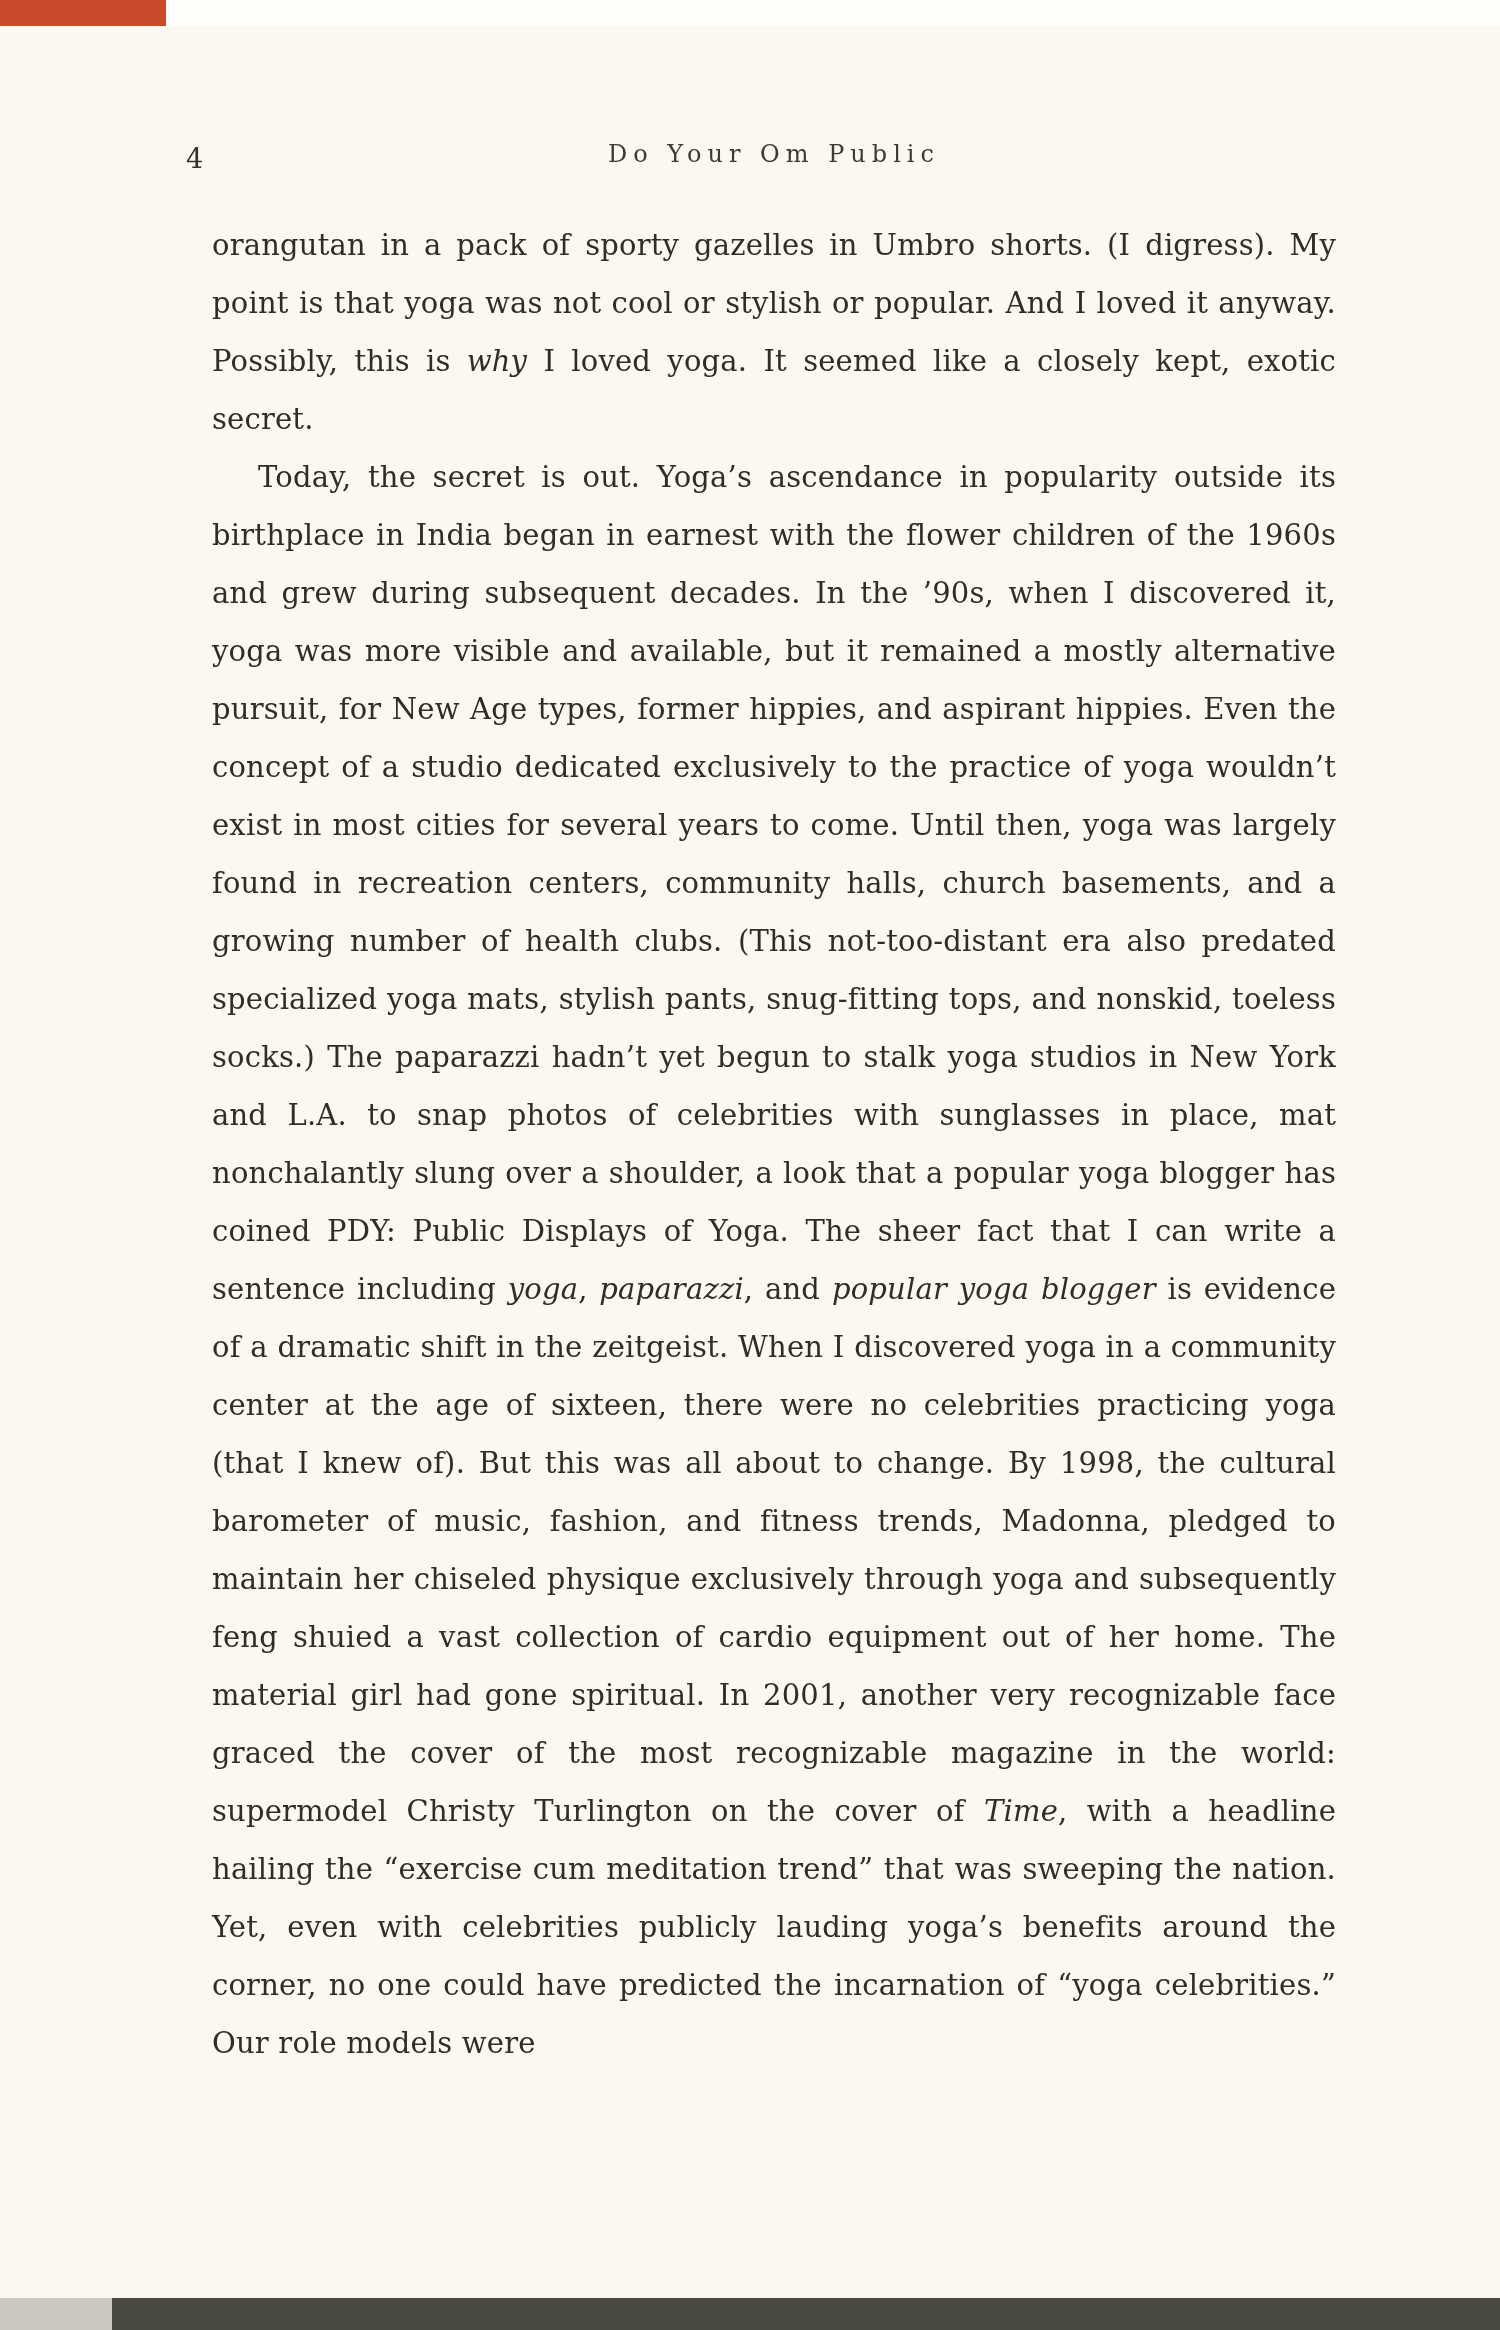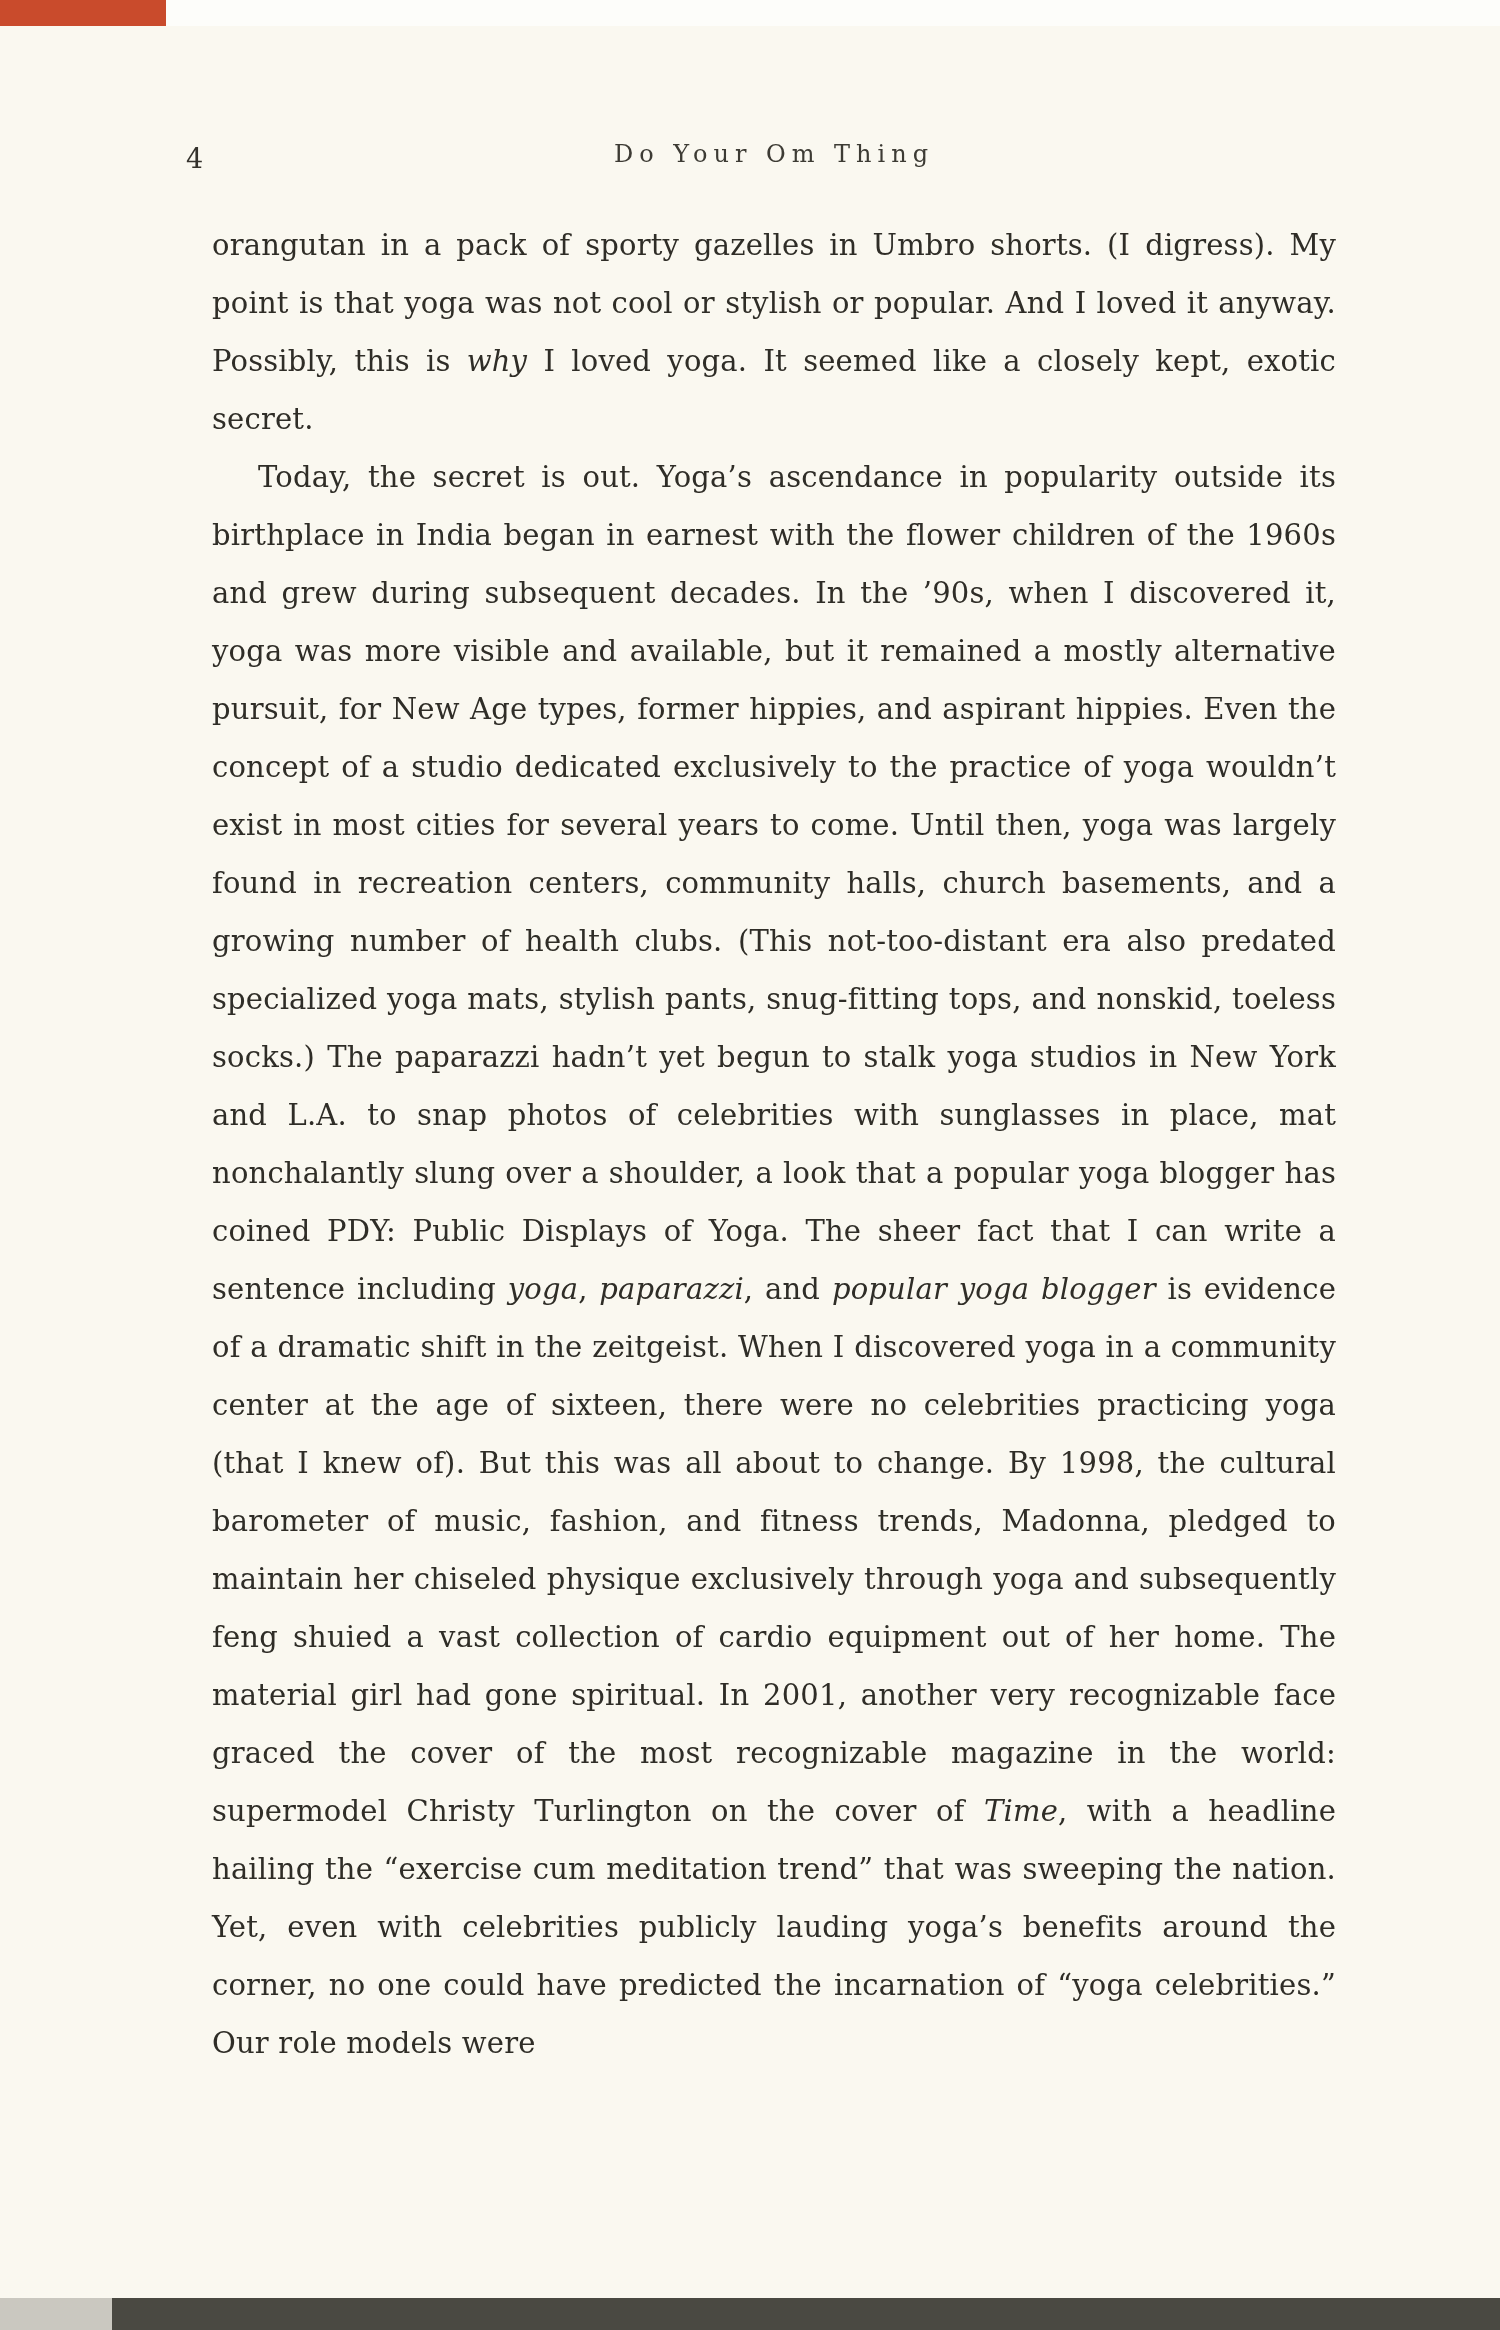--- a/index.html
+++ b/index.html
@@ -92,21 +92,21 @@
 
 <div class="scan">
 
   <div class="top-strip"></div>
   <div class="corner-mark"></div>
 
   <div class="content">
 
     <header class="running-header">
       <span class="page-number">4</span>
-      <span class="running-head">Do Your Om Thing</span>
+      <span class="running-head">Do Your Om Public</span>
     </header>
 
     <main class="body-text">
 
       <p class="para"><span class="text-run">orangutan in a pack of sporty gazelles in Umbro shorts. (I digress). My point is that yoga was not cool or stylish or popular. And I loved it anyway. Possibly, this is </span><em class="italic-run">why</em><span class="text-run"> I loved yoga. It seemed like a closely kept, exotic secret.</span></p>
 
       <p class="para indented"><span class="text-run">Today, the secret is out. Yoga’s ascendance in popularity outside its birthplace in India began in earnest with the flower children of the 1960s and grew during subsequent decades. In the ’90s, when I discovered it, yoga was more visible and available, but it remained a mostly alternative pursuit, for New Age types, former hippies, and aspirant hippies. Even the concept of a studio dedicated exclusively to the practice of yoga wouldn’t exist in most cities for several years to come. Until then, yoga was largely found in recreation centers, community halls, church basements, and a growing number of health clubs. (This not-too-distant era also predated specialized yoga mats, stylish pants, snug-fitting tops, and nonskid, toeless socks.) The paparazzi hadn’t yet begun to stalk yoga studios in New York and L.A. to snap photos of celebrities with sunglasses in place, mat nonchalantly slung over a shoulder, a look that a popular yoga blogger has coined PDY: Public Displays of Yoga. The sheer fact that I can write a sentence including </span><em class="italic-run">yoga</em><span class="text-run">, </span><em class="italic-run">paparazzi</em><span class="text-run">, and </span><em class="italic-run">popular yoga blogger</em><span class="text-run"> is evidence of a dramatic shift in the zeitgeist. When I discovered yoga in a community center at the age of sixteen, there were no celebrities practicing yoga (that I knew of). But this was all about to change. By 1998, the cultural barometer of music, fashion, and fitness trends, Madonna, pledged to maintain her chiseled physique exclusively through yoga and subsequently feng shuied a vast collection of cardio equipment out of her home. The material girl had gone spiritual. In 2001, another very recognizable face graced the cover of the most recognizable magazine in the world: supermodel Christy Turlington on the cover of </span><em class="italic-run">Time</em><span class="text-run">, with a headline hailing the “exercise cum meditation trend” that was sweeping the nation. Yet, even with celebrities publicly lauding yoga’s benefits around the corner, no one could have predicted the incarnation of “yoga celebrities.” Our role models were</span></p>
 
     </main>
   </div>

